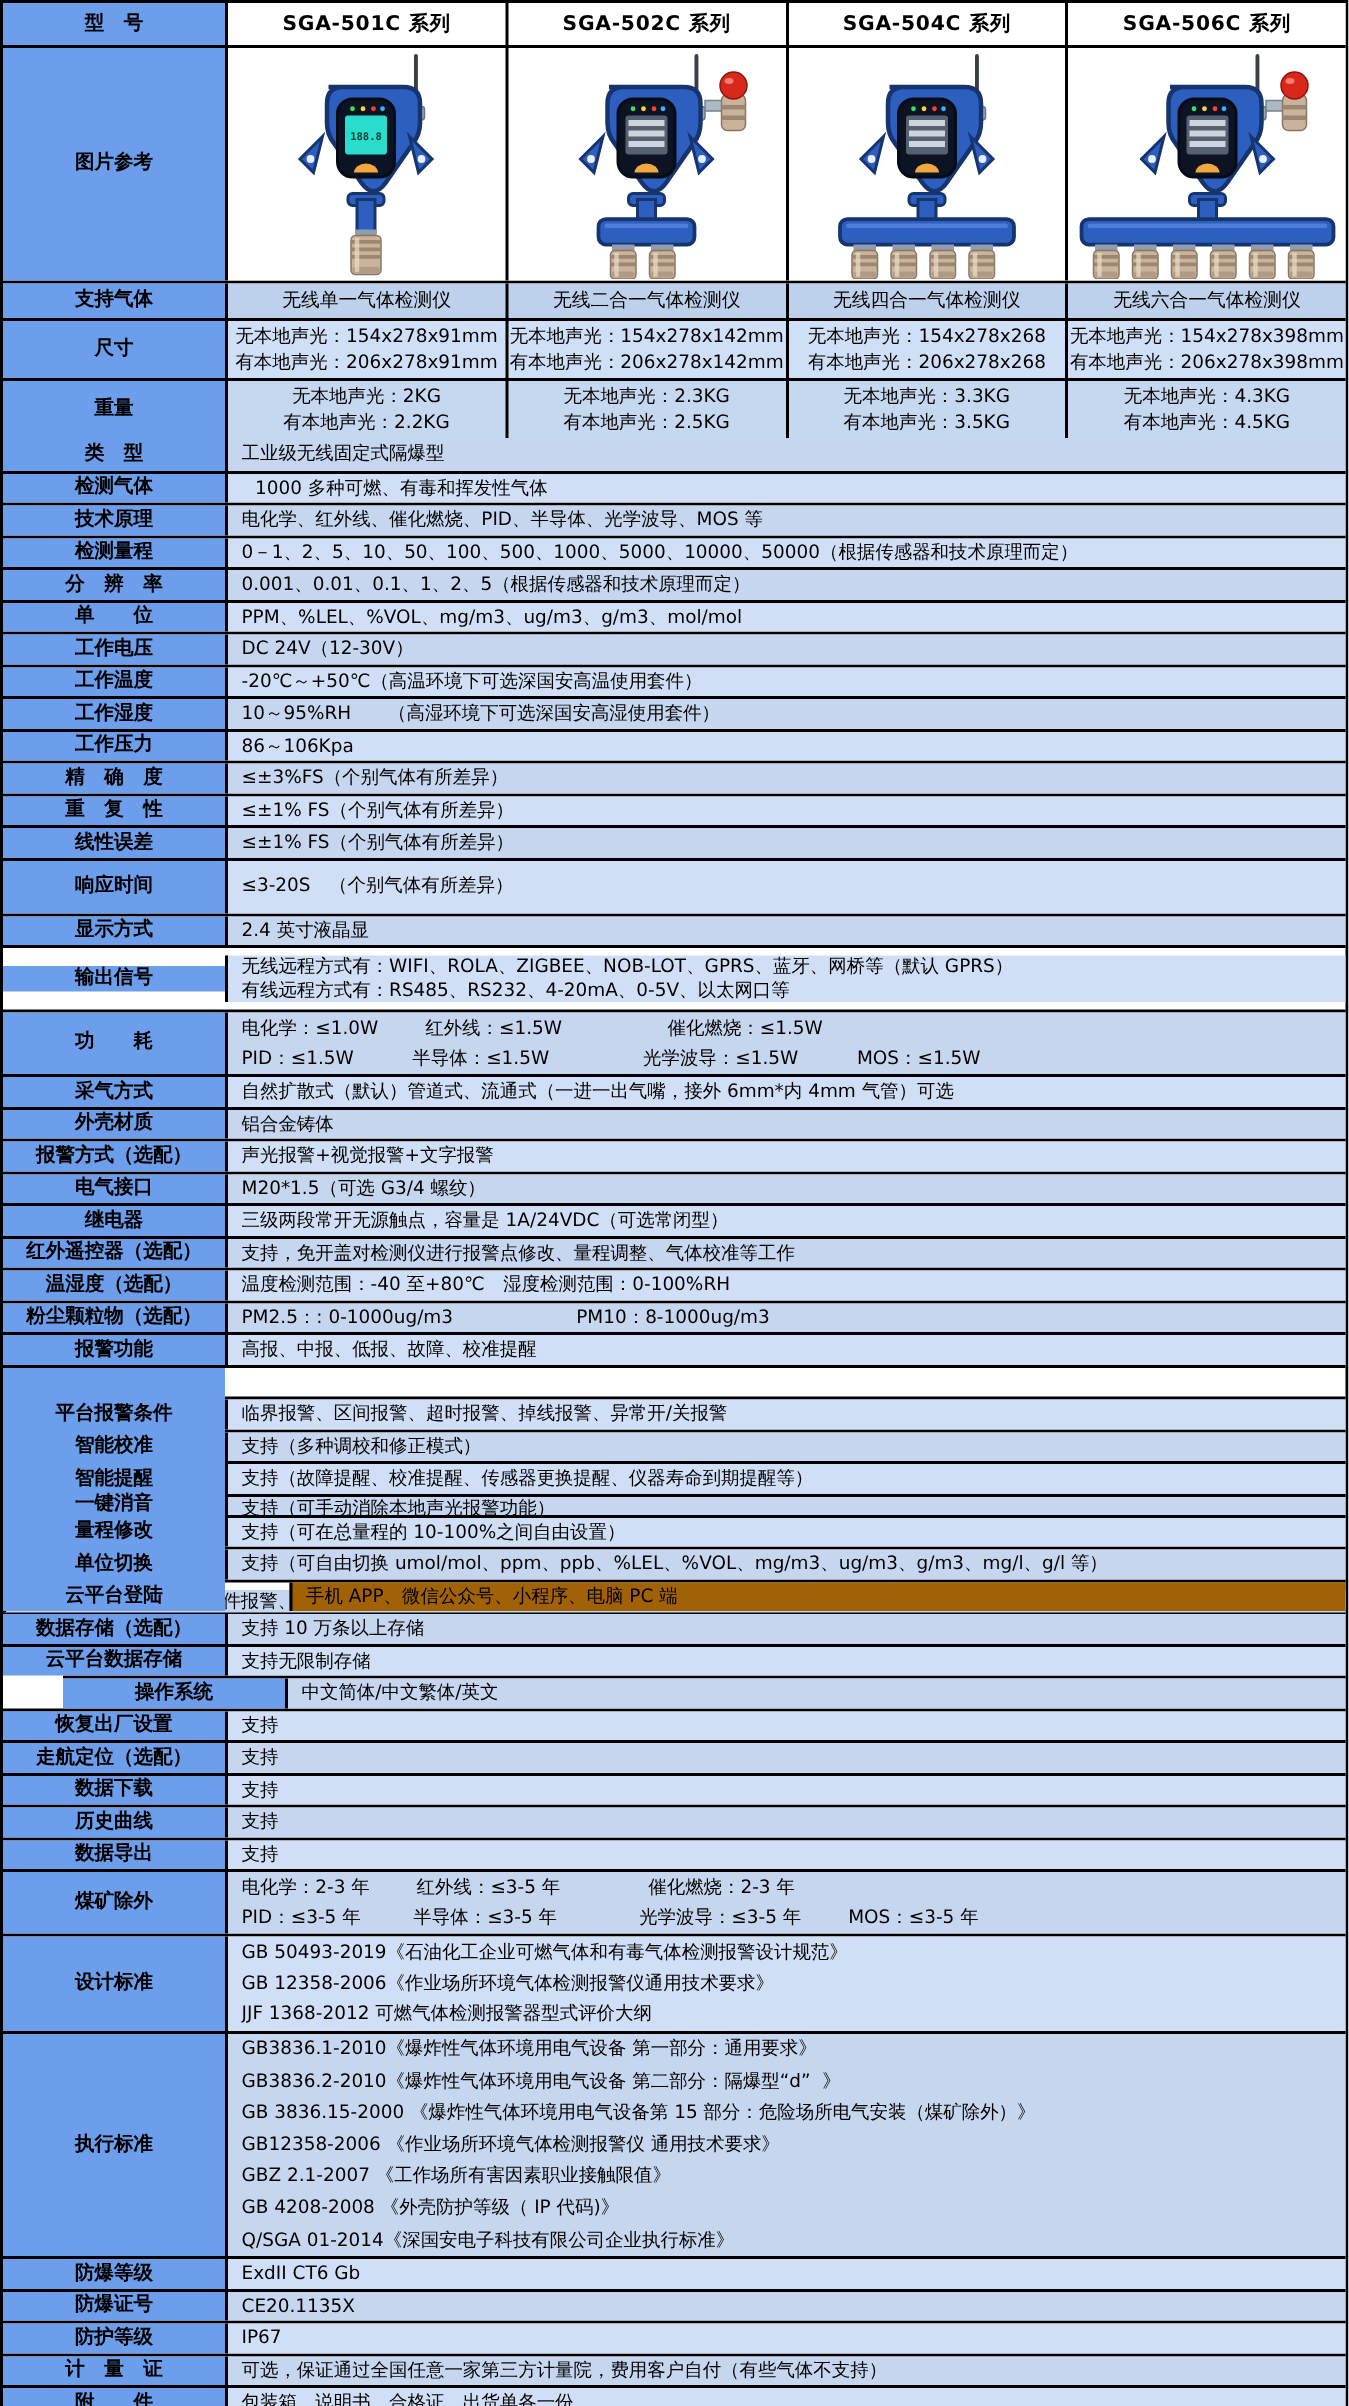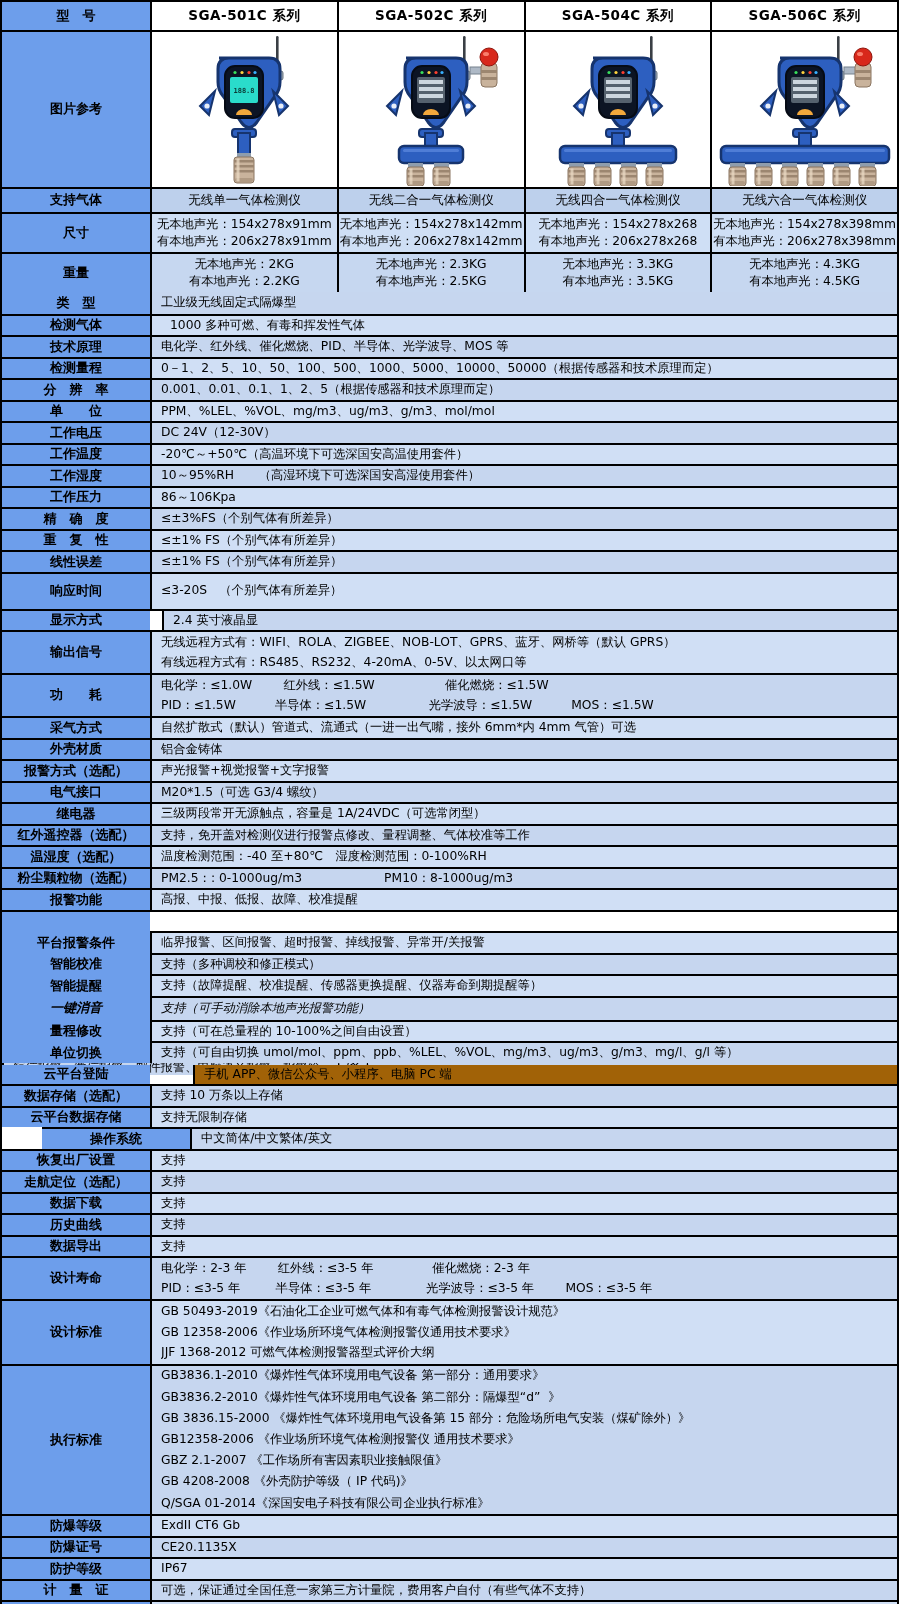--- a/index.html
+++ b/index.html
@@ -370,26 +370,26 @@
 
   <div class="row spec-row" style="height: 37px;">
     <div class="cell label">响应时间</div>
     <div class="cell value" style="background: rgb(208, 223, 245);">
           <div class="line">≤3-20S　（个别气体有所差异）</div>
         </div>
   </div>
 
   <div class="row spec-row" style="height: 21.5px;">
     <div class="cell label">显示方式</div>
-    <div class="cell value" style="background: rgb(198, 214, 239); margin-left: 12px;">
+    <div class="cell value" style="background: rgb(198, 214, 239);">
           <div class="line">2.4 英寸液晶显</div>
         </div>
   </div>
 
-  <div class="row spec-row" style="height: 43px;">
+  <div class="row spec-row" style="height: 43px; align-items: center;">
     <div class="cell label">输出信号</div>
     <div class="cell value" style="background: rgb(208, 223, 245);">
           <div class="line">无线远程方式有：WIFI、ROLA、ZIGBEE、NOB-LOT、GPRS、蓝牙、网桥等（默认 GPRS）</div>
           <div class="line">有线远程方式有：RS485、RS232、4-20mA、0-5V、以太网口等</div>
         </div>
   </div>
 
   <div class="row spec-row" style="height: 43px;">
     <div class="cell label">功　　耗</div>
     <div class="cell value" style="background: rgb(198, 214, 239);">
@@ -482,21 +482,21 @@
         </div>
   </div>
 
   <div class="row spec-row" style="height: 21.5px;">
     <div class="cell label">智能提醒</div>
     <div class="cell value" style="background: rgb(208, 223, 245);">
           <div class="line">支持（故障提醒、校准提醒、传感器更换提醒、仪器寿命到期提醒等）</div>
         </div>
   </div>
 
-  <div class="row spec-row" style="height: 24px; font-style: italic;">
+  <div class="row spec-row" style="height: 14px;">
     <div class="cell label">一键消音</div>
     <div class="cell value" style="background: rgb(198, 214, 239);">
           <div class="line">支持（可手动消除本地声光报警功能）</div>
         </div>
   </div>
 
   <div class="row spec-row" style="height: 21.5px;">
     <div class="cell label">量程修改</div>
     <div class="cell value" style="background: rgb(208, 223, 245);">
           <div class="line">支持（可在总量程的 10-100%之间自由设置）</div>
@@ -567,21 +567,21 @@
   </div>
 
   <div class="row spec-row" style="height: 21.5px;">
     <div class="cell label">数据导出</div>
     <div class="cell value" style="background: rgb(208, 223, 245);">
           <div class="line">支持</div>
         </div>
   </div>
 
   <div class="row spec-row" style="height: 43px;">
-    <div class="cell label">设计寿命</div>
+    <div class="cell label">煤矿除外</div>
     <div class="cell value" style="background: rgb(198, 214, 239);">
           <div class="line">电化学：2-3 年        红外线：≤3-5 年               催化燃烧：2-3 年</div>
           <div class="line">PID：≤3-5 年         半导体：≤3-5 年              光学波导：≤3-5 年        MOS：≤3-5 年</div>
         </div>
   </div>
 
   <div class="row spec-row" style="height: 64.5px;">
     <div class="cell label">设计标准</div>
     <div class="cell value" style="background: rgb(208, 223, 245);">
           <div class="line">GB 50493-2019《石油化工企业可燃气体和有毒气体检测报警设计规范》</div>

